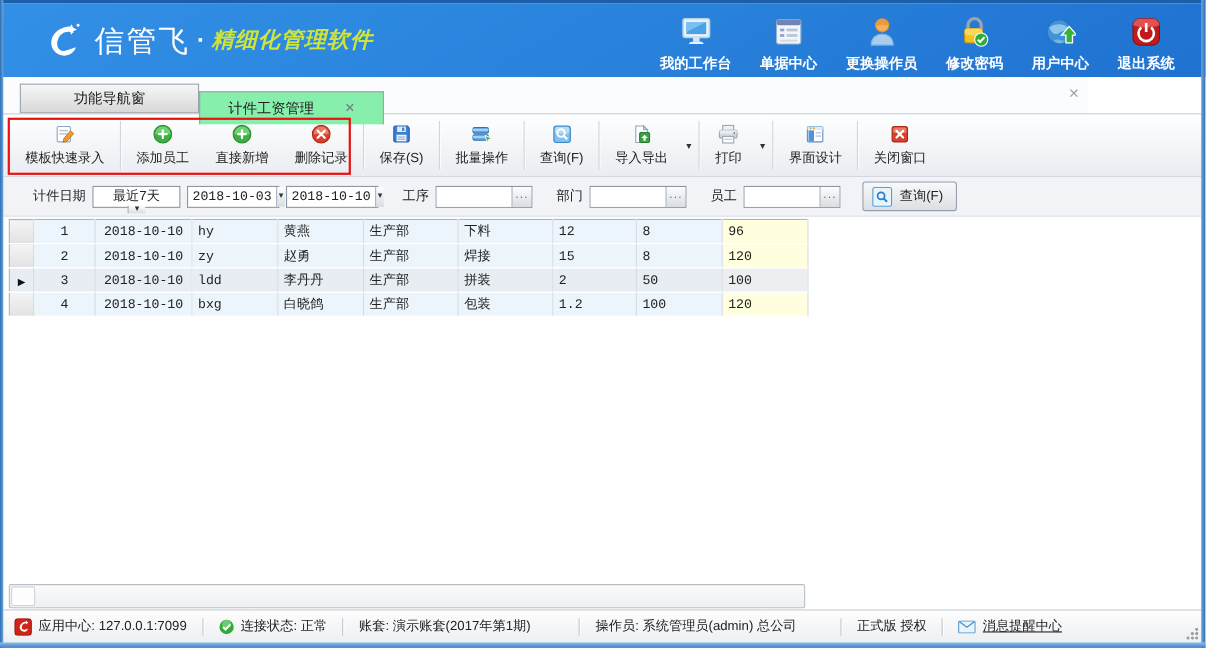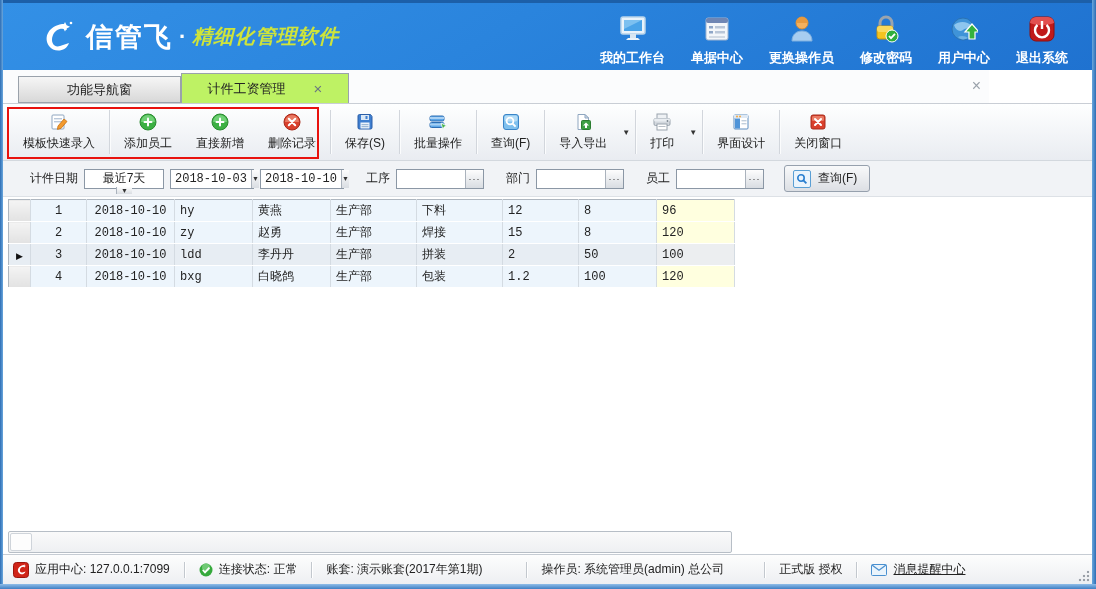--- a/index.html
+++ b/index.html
@@ -11,35 +11,35 @@
   .edge-left  { position:absolute; left:0; top:0; bottom:0; width:3px; background:linear-gradient(90deg,#2d6db4,#6aa7dd); z-index:50; }
   .edge-right { position:absolute; right:0; top:0; bottom:0; width:4px; background:linear-gradient(90deg,#6aa7dd,#2d6db4); z-index:50; }
   .edge-bottom{ position:absolute; left:0; right:0; bottom:0; height:5px; background:linear-gradient(#8fbde8,#3f7fc4); z-index:50; }
 
   
   .top-header { position:absolute; left:0; top:0; width:1096px; height:70px;
     background:linear-gradient(150deg,#3390e6 0%,#2a84dd 45%,#1f72d0 100%);
     border-top:3px solid #1c5fa8; display:flex; align-items:center; }
   .brand { display:flex; align-items:center; margin-left:38px; }
   .brand svg { margin-right:10px; }
-  .brand-main { color:#fff; font-size:27px; font-weight:bold; letter-spacing:2px; }
+  .brand-main { color:#fff; font-size:27px; font-weight:normal; letter-spacing:2px; }
   .brand-sep { color:#fff; font-size:22px; font-weight:bold; margin:0 6px; }
   .brand-sub { color:#cfe43a; font-size:20px; font-weight:bold; font-style:italic; letter-spacing:1px; }
   .top-nav { position:absolute; right:28px; top:10px; display:flex; align-items:flex-end; }
   .nav-item { display:flex; flex-direction:column; align-items:center; margin-left:26px; cursor:pointer; }
   .nav-item .nav-ic { height:32px; display:flex; align-items:center; justify-content:center; }
   .nav-item .nav-lb { color:#fff; font-size:13px; font-weight:bold; margin-top:4px; white-space:nowrap; }
 
   
   .tabstrip { position:absolute; left:3px; top:70px; width:986px; height:33px; background:#fbfcfd;padding-left:21px; }
   .tab { position:absolute; display:flex; align-items:center; justify-content:center; cursor:pointer;
     border:1px solid #9aa2ab; font-size:13px; }
   .tab.inactive { left:15px; top:6px; width:163px; height:27px;
     background:linear-gradient(#f6f6f6,#d8d8d8); border-bottom:1px solid #9aa2ab; }
-  .tab.active { left:178px; top:3px; width:168px; height:30px; background:#bef264; border-bottom:none; z-index:2; }
+  .tab.active { left:178px; top:13px; width:168px; height:30px; background:#86efac; border-bottom:none; z-index:2; }
   .tab.active .tab-close { margin-left:28px; color:#6b7781; font-size:15px; line-height:1; cursor:pointer; }
   .strip-close { position:absolute; right:8px; top:8px; color:#9aa2ab; font-size:16px; line-height:1; cursor:pointer; }
 
   
   .toolbar { position:absolute; left:3px; top:103px; width:1089px; height:58px;
     background:linear-gradient(#feffff,#e9ecf1); border-top:1px solid #c9ced5; border-bottom:1px solid #d3d8de;
     display:flex; align-items:center; padding-left:8px; }
   .tb-btn { display:flex; flex-direction:column; align-items:center; justify-content:center;
     height:50px; padding:14px 12px; cursor:pointer; border-radius:3px; }
   .tb-btn .tb-ic { height:20px; display:flex; align-items:center; }

